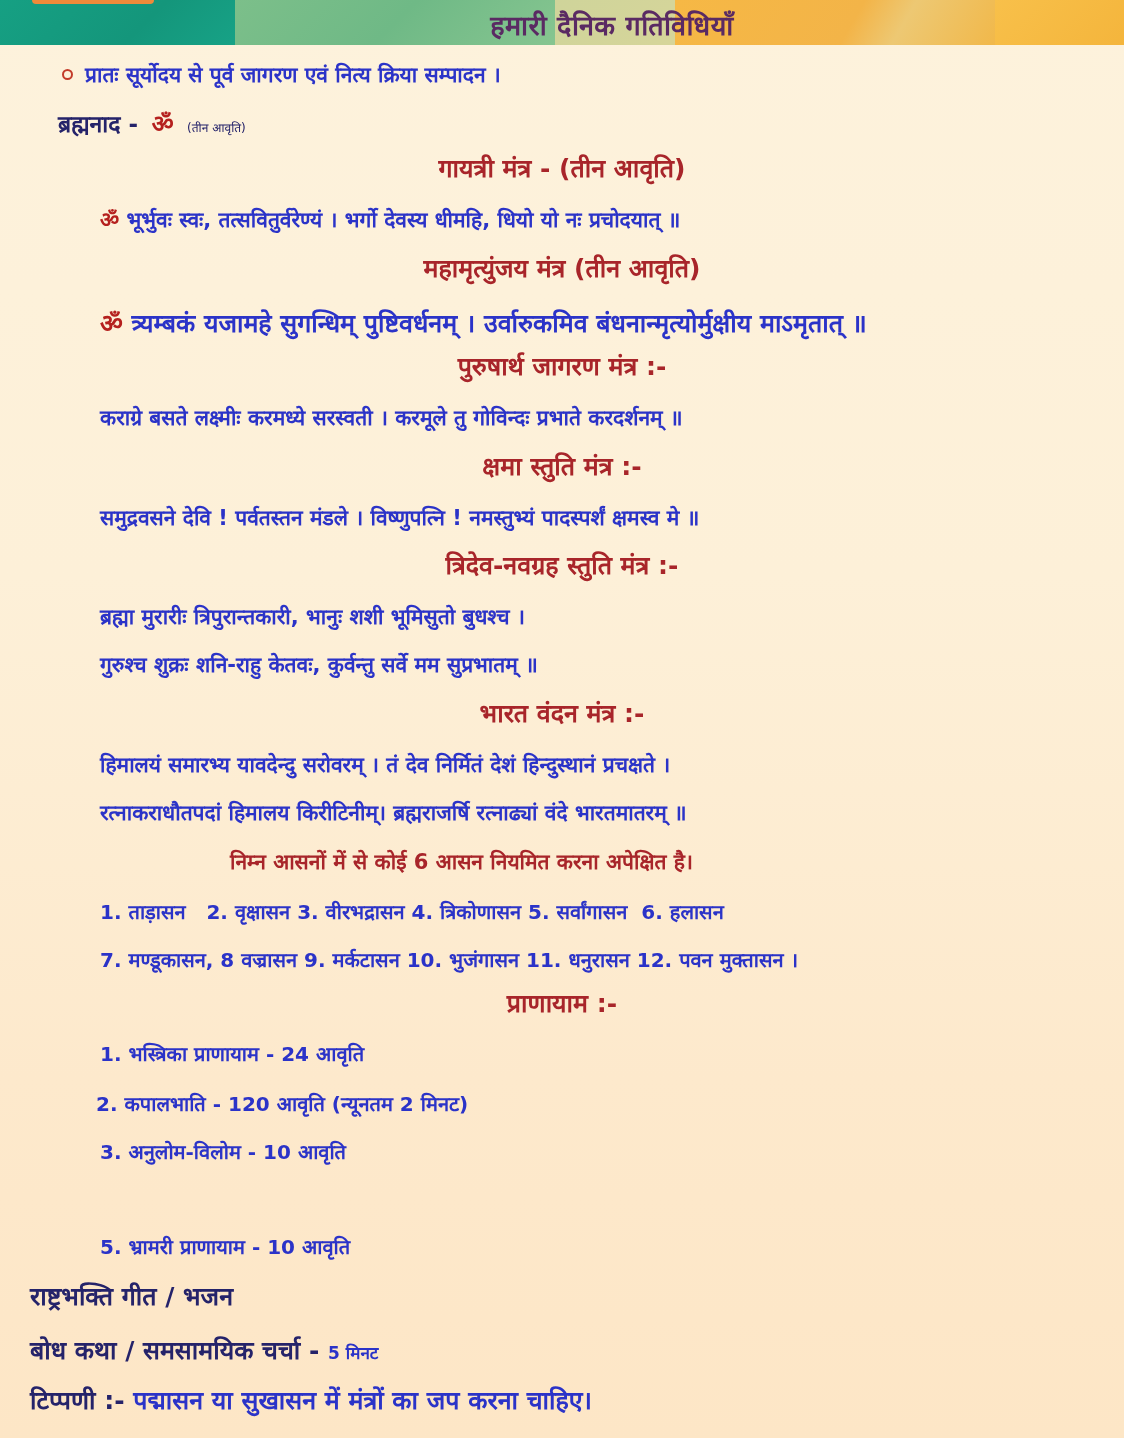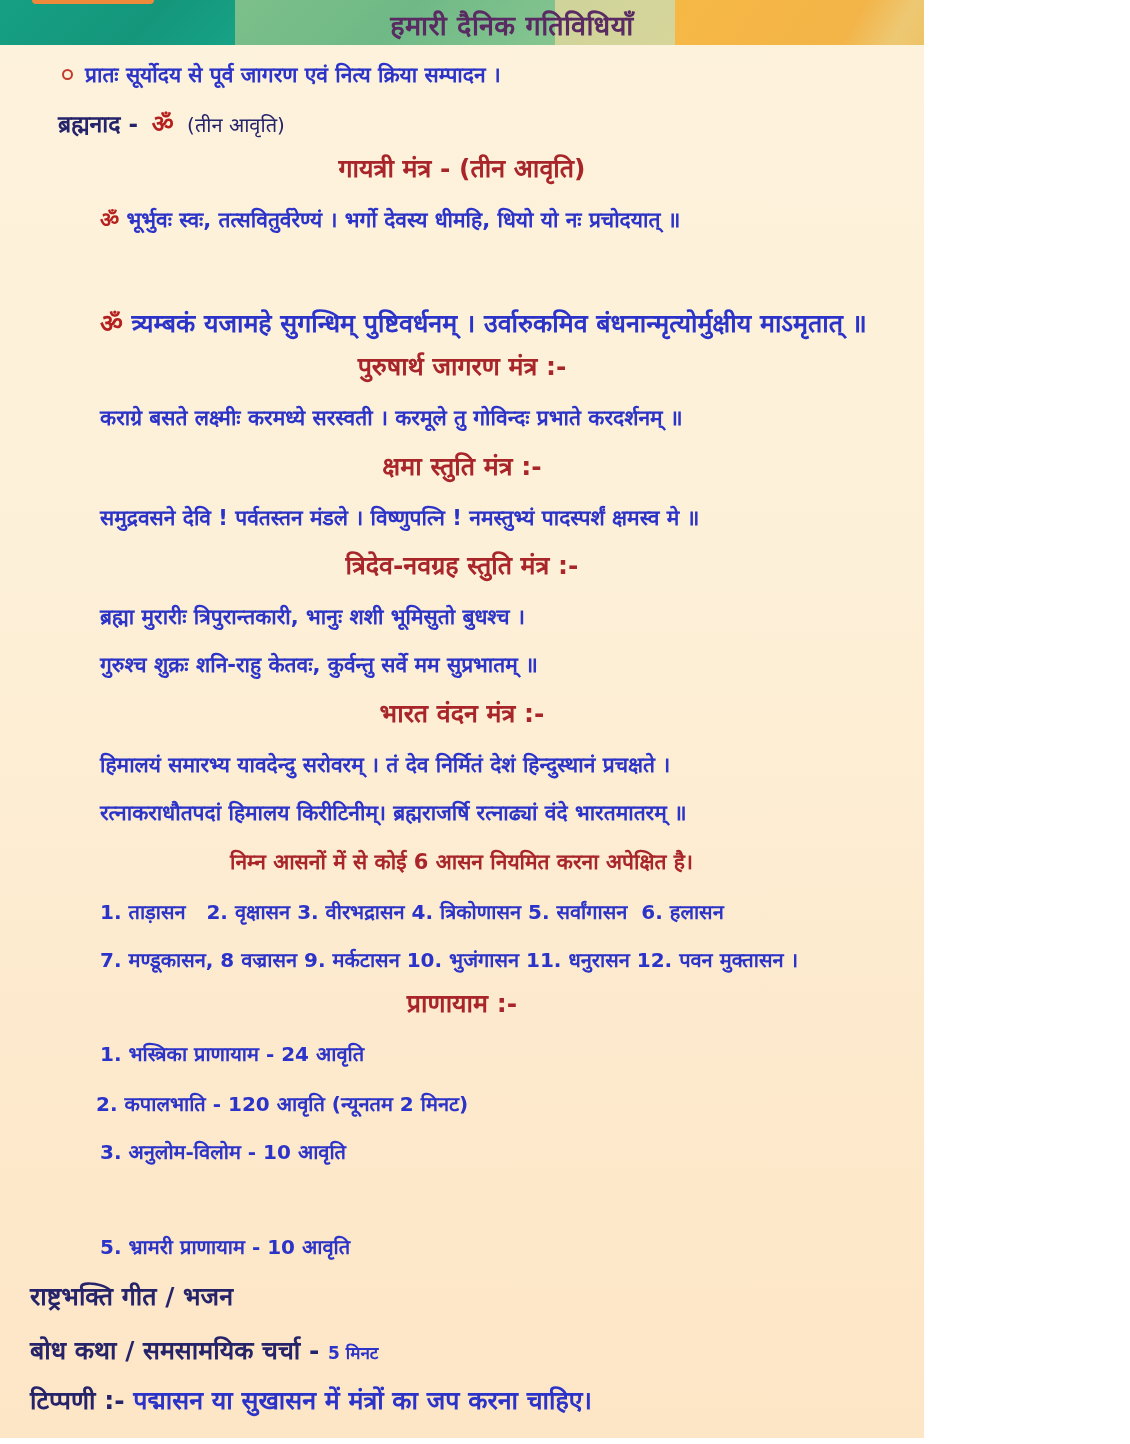--- a/index.html
+++ b/index.html
@@ -1,21 +1,21 @@
 <!DOCTYPE html>
 <html><head>
   <meta charset="utf-8">
   <style>
     * { margin: 0; padding: 0; box-sizing: border-box; }
     html, body { width: 1130px; height: 1444px; overflow: hidden; background: #ffffff; }
     body { font-family: "DejaVu Sans", "Liberation Sans", sans-serif; }
 
     .page {
       position: relative;
-      width: 924px;
+      width: 1124px;
       height: 1438px;
       background: linear-gradient(180deg, #fdf2dc 0%, #fdf0d8 40%, #fde9cc 75%, #fde6c6 100%);
       overflow: hidden;
       text-decoration: underline;
     }
 
     
     .header {
       position: absolute; left: 0; top: 0; width: 1124px; height: 45px;
       display: flex;
@@ -75,29 +75,30 @@
   <div class="header-tab"></div>
   <div class="header-title">हमारी दैनिक गतिविधियाँ</div>
 
   <div class="line blue mantra" style="left:62px; top:60px; font-size:21px;">
     <span class="bullet"></span><span>प्रातः सूर्योदय से पूर्व जागरण एवं नित्य क्रिया सम्पादन ।</span>
   </div>
 
   <div class="line" style="left:58px; top:106px;">
     <span class="navy" style="font-size:23px;">ब्रह्मनाद -</span>
     <span class="om" style="font-size:24px; margin:0 8px;">ॐ</span>
-    <span class="navy" style="font-size:20px; font-weight:normal;">(तीन आवृति)</span>
+    <span class="navy" style="font-size:12px; font-weight:normal;">(तीन आवृति)</span>
   </div>
 
   <div class="line maroon heading center" style="top:150px;">गायत्री मंत्र - (तीन आवृति)</div>
   <div class="line blue mantra" style="left:100px; top:205px;">
     <span class="om">ॐ</span>
     <span>भूर्भुवः स्वः, तत्सवितुर्वरेण्यं । भर्गो देवस्य धीमहि, धियो यो नः प्रचोदयात् ॥</span>
   </div>
 
+  <div class="line maroon heading center" style="top:250px;">महामृत्युंजय मंत्र (तीन आवृति)</div>
   <div class="line blue mantra" style="left:100px; top:305px; font-size:25px;">
     <span class="om">ॐ</span>
     <span>त्र्यम्बकं यजामहे सुगन्धिम् पुष्टिवर्धनम् । उर्वारुकमिव बंधनान्मृत्योर्मुक्षीय माऽमृतात् ॥</span>
   </div>
 
   <div class="line maroon heading center" style="top:348px;">पुरुषार्थ जागरण मंत्र :-</div>
   <div class="line maroon heading center" style="top:448px;">क्षमा स्तुति मंत्र :-</div>
 
   <div class="line blue mantra" style="left:100px; top:403px;">कराग्रे बसते लक्ष्मीः करमध्ये सरस्वती । करमूले तु गोविन्दः प्रभाते करदर्शनम् ॥</div>
   <div class="line blue mantra" style="left:100px; top:503px;">समुद्रवसने देवि ! पर्वतस्तन मंडले । विष्णुपत्नि ! नमस्तुभ्यं पादस्पर्शं क्षमस्व मे ॥</div>

